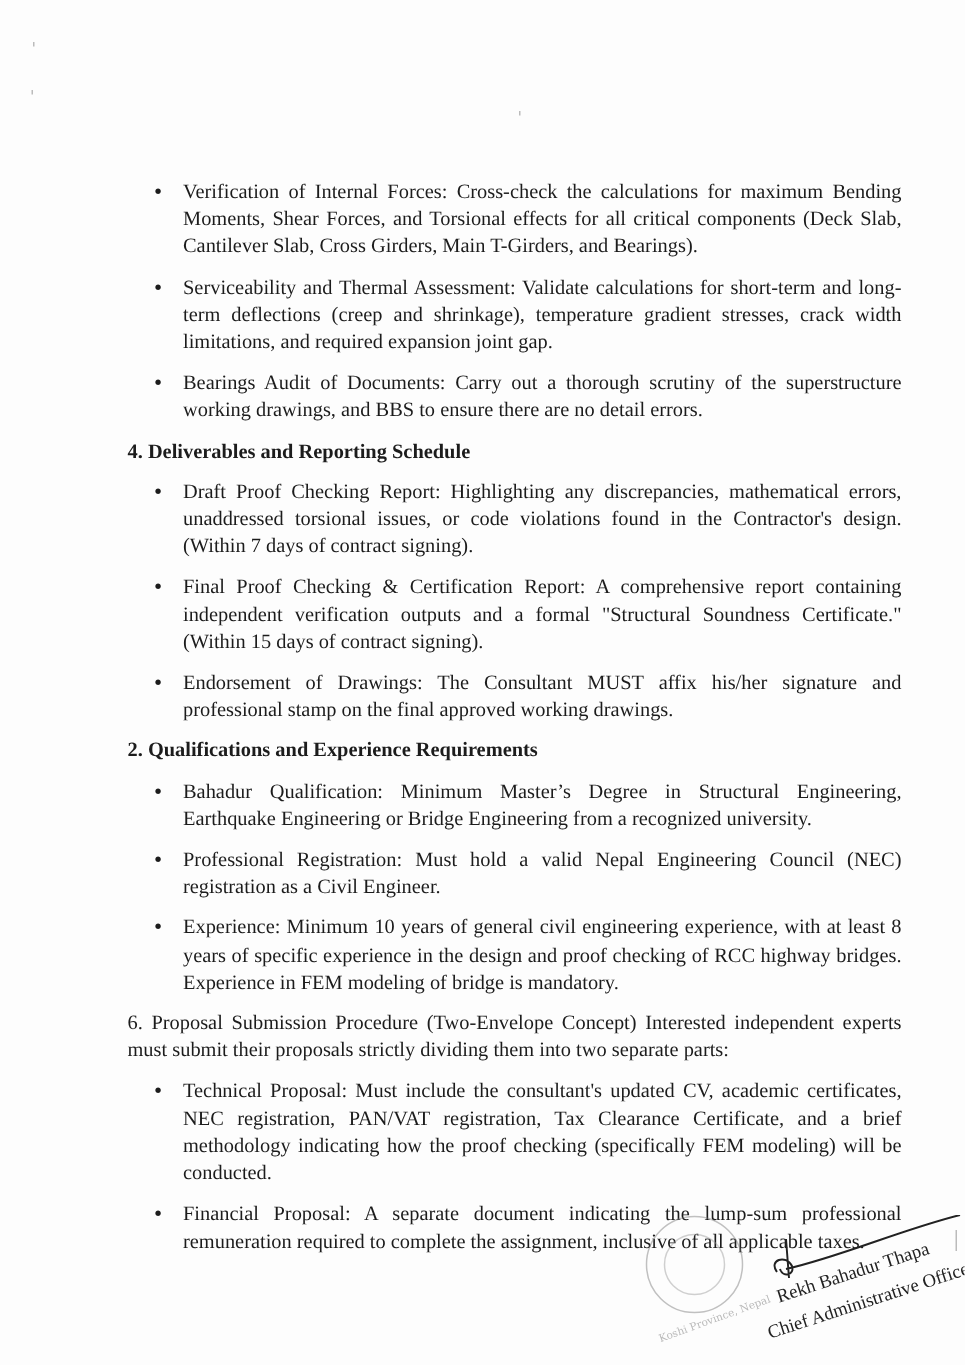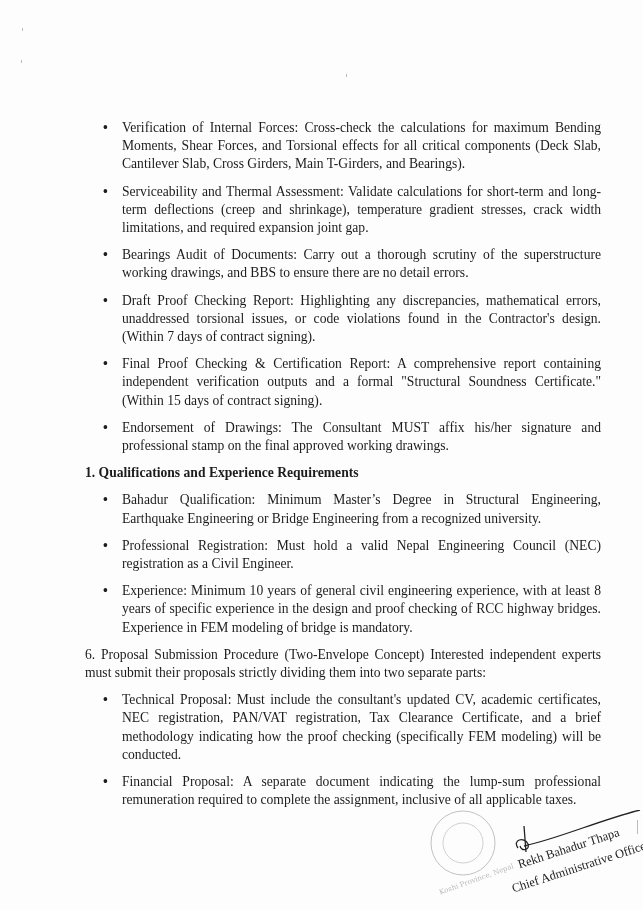--- a/index.html
+++ b/index.html
@@ -29,27 +29,28 @@
 
 <div class="page">
   <div class="content">
 
     <ul class="bullets">
       <li><span class="dot">•</span><span class="term">Verification of Internal Forces:</span><span> Cross-check the calculations for maximum Bending Moments, Shear Forces, and Torsional effects for all critical components (Deck Slab, Cantilever Slab, Cross Girders, Main T-Girders, and Bearings).</span></li>
       <li><span class="dot">•</span><span class="term">Serviceability and Thermal Assessment:</span><span> Validate calculations for short-term and long-term deflections (creep and shrinkage), temperature gradient stresses, crack width limitations, and required expansion joint gap.</span></li>
       <li><span class="dot">•</span><span class="term">Bearings Audit of Documents:</span><span> Carry out a thorough scrutiny of the superstructure working drawings, and BBS to ensure there are no detail errors.</span></li>
     </ul>
 
+    <div class="section-heading">4. Deliverables and Reporting Schedule</div>
     <ul class="bullets">
       <li><span class="dot">•</span><span class="term">Draft Proof Checking Report:</span><span> Highlighting any discrepancies, mathematical errors, unaddressed torsional issues, or code violations found in the Contractor's design. (Within 7 days of contract signing).</span></li>
       <li><span class="dot">•</span><span class="term">Final Proof Checking &amp; Certification Report:</span><span> A comprehensive report containing independent verification outputs and a formal "Structural Soundness Certificate." (Within 15 days of contract signing).</span></li>
       <li><span class="dot">•</span><span class="term">Endorsement of Drawings:</span><span> The Consultant MUST affix his/her signature and professional stamp on the final approved working drawings.</span></li>
     </ul>
 
-    <div class="section-heading">1. Qualifications and Experience Requirements</div>
+    <div class="section-heading">2. Qualifications and Experience Requirements</div>
     <ul class="bullets">
       <li><span class="dot">•</span><span class="term">Bahadur Qualification:</span><span> Minimum Master’s Degree in Structural Engineering, Earthquake Engineering or Bridge Engineering from a recognized university.</span></li>
       <li><span class="dot">•</span><span class="term">Professional Registration:</span><span> Must hold a valid Nepal Engineering Council (NEC) registration as a Civil Engineer.</span></li>
       <li><span class="dot">•</span><span class="term">Experience:</span><span> Minimum 10 years of general civil engineering experience, with at least 8 years of specific experience in the design and proof checking of RCC highway bridges. Experience in FEM modeling of bridge is mandatory.</span></li>
     </ul>
 
     <div class="section-intro"><span class="term">6. Proposal Submission Procedure (Two-Envelope Concept)</span><span> Interested independent experts must submit their proposals strictly dividing them into two separate parts:</span></div>
     <ul class="bullets">
       <li><span class="dot">•</span><span class="term">Technical Proposal:</span><span> Must include the consultant's updated CV, academic certificates, NEC registration, PAN/VAT registration, Tax Clearance Certificate, and a brief methodology indicating how the proof checking (specifically FEM modeling) will be conducted.</span></li>
       <li><span class="dot">•</span><span class="term">Financial Proposal:</span><span> A separate document indicating the lump-sum professional remuneration required to complete the assignment, inclusive of all applicable taxes.</span></li>

